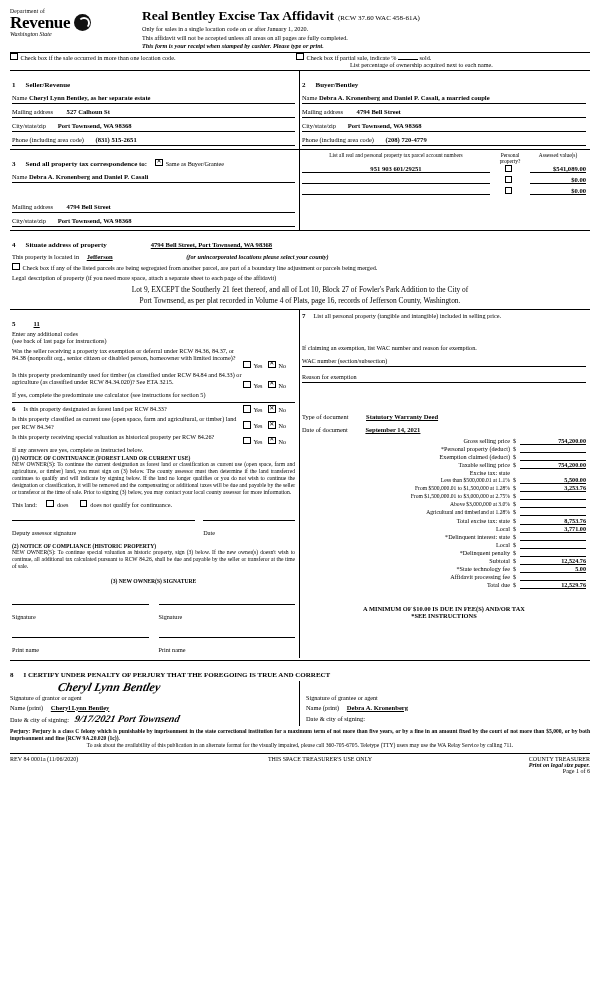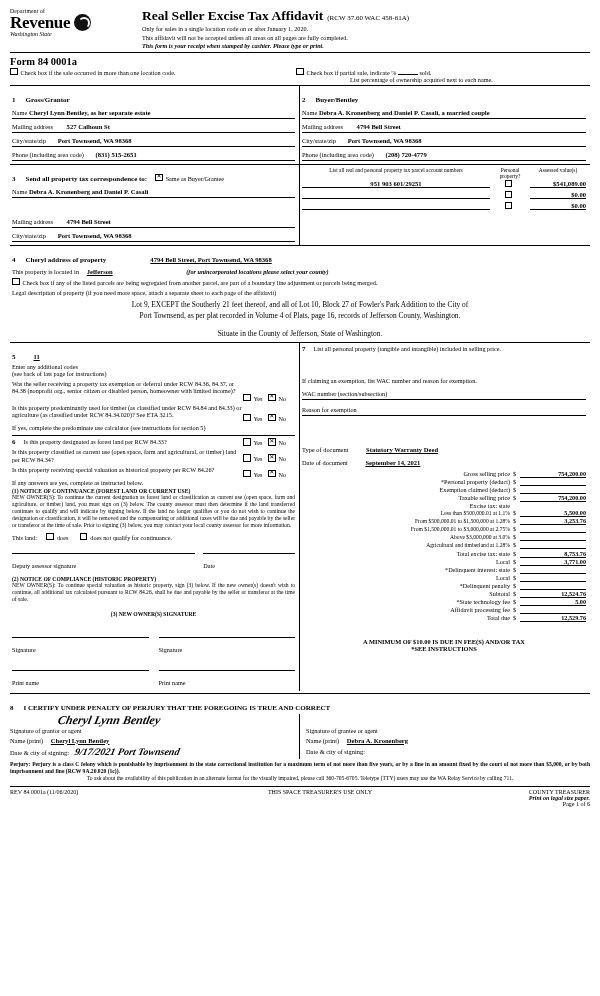--- a/index.html
+++ b/index.html
@@ -53,45 +53,44 @@
   <div class="hdr">
     <div class="logo">
       <div class="dept">Department of</div>
       <div class="logo-row">
         <div class="rev">Revenue</div>
         <div class="swirl"></div>
       </div>
       <div class="was">Washington State</div>
     </div>
     <div class="htxt">
-      <span class="t1">Real Seller Excise Tax Affidavit</span>
+      <span class="t1">Real Bentley Excise Tax Affidavit</span>
       <span class="t1s">(RCW 37.60 WAC 458-61A)</span>
       <p>Only for sales in a single location code on or after January 1, 2020.</p>
       <p>This affidavit will not be accepted unless all areas on all pages are fully completed.</p>
       <p class="bold ital">This form is your receipt when stamped by cashier. Please type or print.</p>
     </div>
   </div>
 
-  <div class="formno">Form 84 0001a</div>
   <div class="chkline">
     <div style="flex:0 0 280px;">
       <span class="cb"></span><span>Check box if the sale occurred in more than one location code.</span>
     </div>
     <div style="flex:1;">
       <span class="cb"></span><span>Check box if partial sale, indicate %</span>
       <span class="ln" style="width:20px;"></span>
       <span>sold.</span>
       <div class="sm" style="margin-left:54px;">List percentage of ownership acquired next to each name.</div>
     </div>
   </div>
 
   <div class="cols" style="margin-top:2px;">
     <div class="col left">
       <div><span class="secnum">1</span>
-        <span class="secnum" style="margin-left:6px;">Gross/Grantor</span></div>
+        <span class="secnum" style="margin-left:6px;">Seller/Revenue</span></div>
       <div class="fld"><span>Name</span>
         <span class="fill">Cheryl Lynn Bentley, as her separate estate</span></div>
       <div style="border-bottom:.7px solid #000;margin:1px 0 3px 0;"></div>
       <div class="fld"><span>Mailing address</span>
         <span class="fill" style="margin-left:12px;">527 Calhoun St</span></div>
       <div style="border-bottom:.7px solid #000;margin:1px 0 3px 0;"></div>
       <div class="fld"><span>City/state/zip</span>
         <span class="fill" style="margin-left:10px;">Port Townsend, WA 98368</span></div>
       <div style="border-bottom:.7px solid #000;margin:1px 0 3px 0;"></div>
       <div class="fld"><span>Phone (including area code)</span>
@@ -151,31 +150,30 @@
       <div style="display:flex;font-size:6.2px;align-items:center;margin-top:3px;">
         <div style="flex:1;border-bottom:.7px solid #000;" class="fill">&nbsp;</div>
         <div style="width:40px;text-align:center;"><span class="cb"></span></div>
         <div style="width:56px;border-bottom:.7px solid #000;text-align:right;" class="fill">$0.00</div>
       </div>
     </div>
   </div>
 
   <div style="border-top:1.2px solid #000;padding:2px 2px 0 2px;">
     <div><span class="secnum">4</span>
-      <span class="secnum" style="margin-left:6px;">Cheryl address of property</span>
+      <span class="secnum" style="margin-left:6px;">Situate address of property</span>
       <span class="fill u" style="margin-left:40px;">4794 Bell Street, Port Townsend, WA 98368</span></div>
     <div class="fld" style="margin-top:1px;"><span>This property is located in</span>
       <span class="fill u" style="margin-left:6px;">Jefferson</span>
       <span class="bold ital" style="margin-left:72px;font-size:6.2px;">(for unincorporated locations please select your county)</span></div>
     <div class="fld" style="line-height:8px;"><span class="cb"></span><span class="sm">Check box if any of the listed parcels are being segregated from another parcel, are part of a boundary line adjustment or parcels being merged.</span></div>
     <div class="fld" style="line-height:8px;"><span class="sm">Legal description of property (if you need more space, attach a separate sheet to each page of the affidavit)</span></div>
     <div style="text-align:center;font-size:7.4px;line-height:11px;margin-top:2px;">
       <div>Lot 9, EXCEPT the Southerly 21 feet thereof, and all of Lot 10, Block 27 of Fowler's Park Addition to the City of</div>
       <div>Port Townsend, as per plat recorded in Volume 4 of Plats, page 16, records of Jefferson County, Washington.</div>
-      <div style="margin-top:7px;">Situate in the County of Jefferson, State of Washington.</div>
     </div>
   </div>
 
   <div class="cols" style="margin-top:3px;">
     <div class="col left">
       <div><span class="secnum">5</span>
         <span class="fill u" style="margin-left:14px;">11</span></div>
       <div class="sm">Enter any additional codes</div>
       <div class="sm">(see back of last page for instructions)</div>
       <div style="display:flex;margin-top:3px;">

